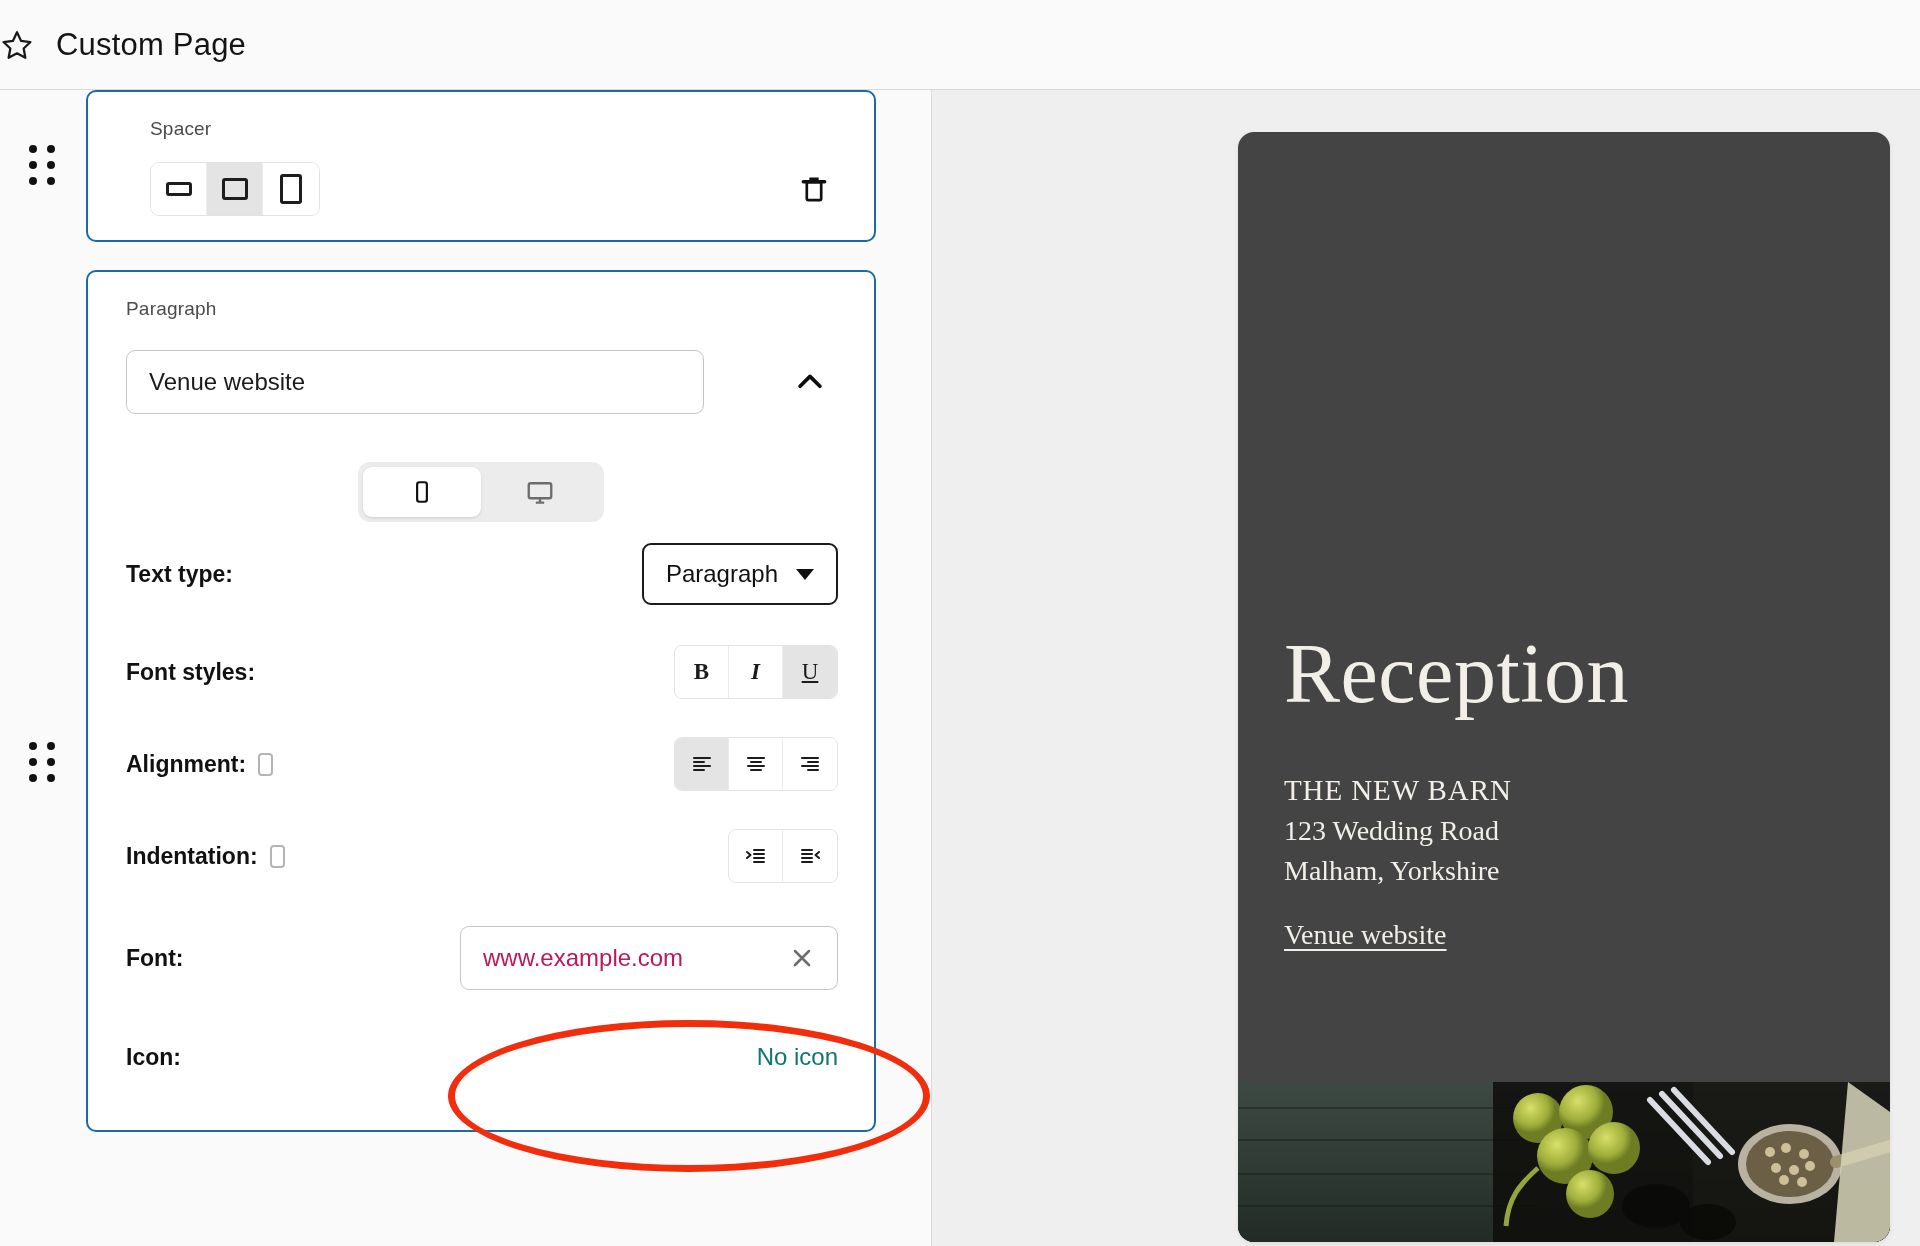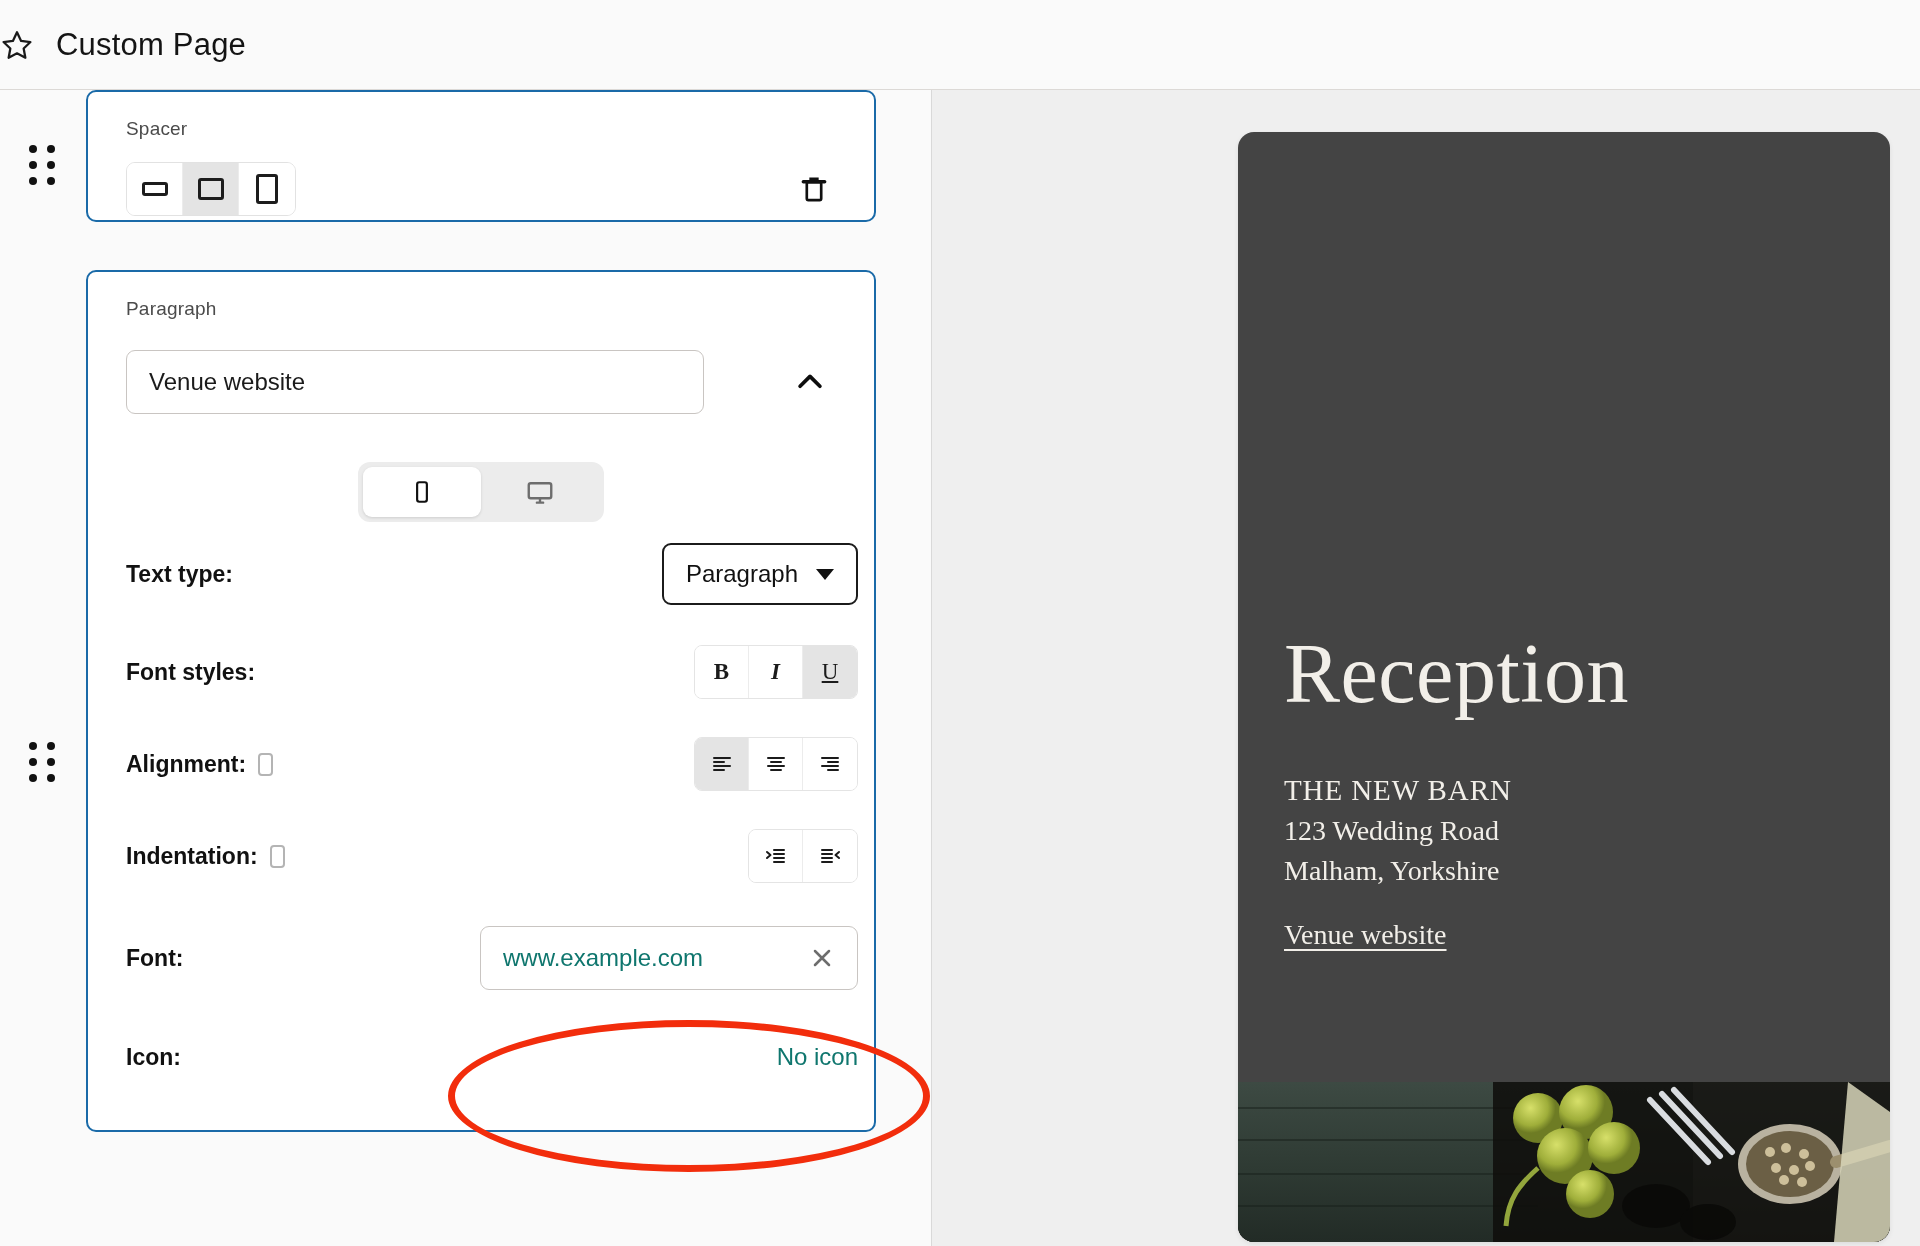--- a/index.html
+++ b/index.html
@@ -93,21 +93,21 @@
   }
 
   .block-label {
     font-size: 19px;
     color: #4b4b4b;
     padding: 26px 0 0 38px;
     letter-spacing: .2px;
   }
 
   
-  .spacer-block { height: 132px; }
+  .spacer-block { height: 152px; padding-left: 24px; }
   .spacer-row {
     display: flex;
     align-items: center;
     justify-content: space-between;
     padding: 22px 36px 0 38px;
   }
   .seg-group {
     display: inline-flex;
     border: 1px solid #e2e2e2;
     border-radius: 9px;
@@ -187,21 +187,21 @@
     background: transparent;
     border: none; cursor: pointer; border-radius: 9px;
     padding: 0;
   }
   .device-btn.active { background: #fff; box-shadow: 0 1px 3px rgba(0,0,0,.13); }
 
   
   .prop-row {
     display: flex;
     align-items: center;
-    padding: 0 16px 0 38px;
+    padding: 0 36px 0 38px;
     height: 92px;
     gap: 42px;
   }
   .prop-label {
     font-size: 23px;
     font-weight: bold;
     color: #111;
     display: flex;
     align-items: center;
     gap: 12px;
@@ -255,21 +255,21 @@
     border: 1px solid #c9c5c2;
     border-radius: 9px;
     background: #fff;
     padding: 0 18px 0 22px;
   }
   .link-input {
     flex: 1 1 auto;
     border: none; outline: none;
     font-family: "Liberation Sans", sans-serif;
     font-size: 24px;
-    color: #0f766e;
+    color: #be185d;
     background: transparent;
     min-width: 0;
   }
   .clear-btn {
     background: none; border: none; cursor: pointer;
     width: 34px; height: 34px;
     display: flex; align-items: center; justify-content: center;
     padding: 0; flex: 0 0 auto;
   }
   .plain-value { font-size: 24px; color: #0f766e; }

